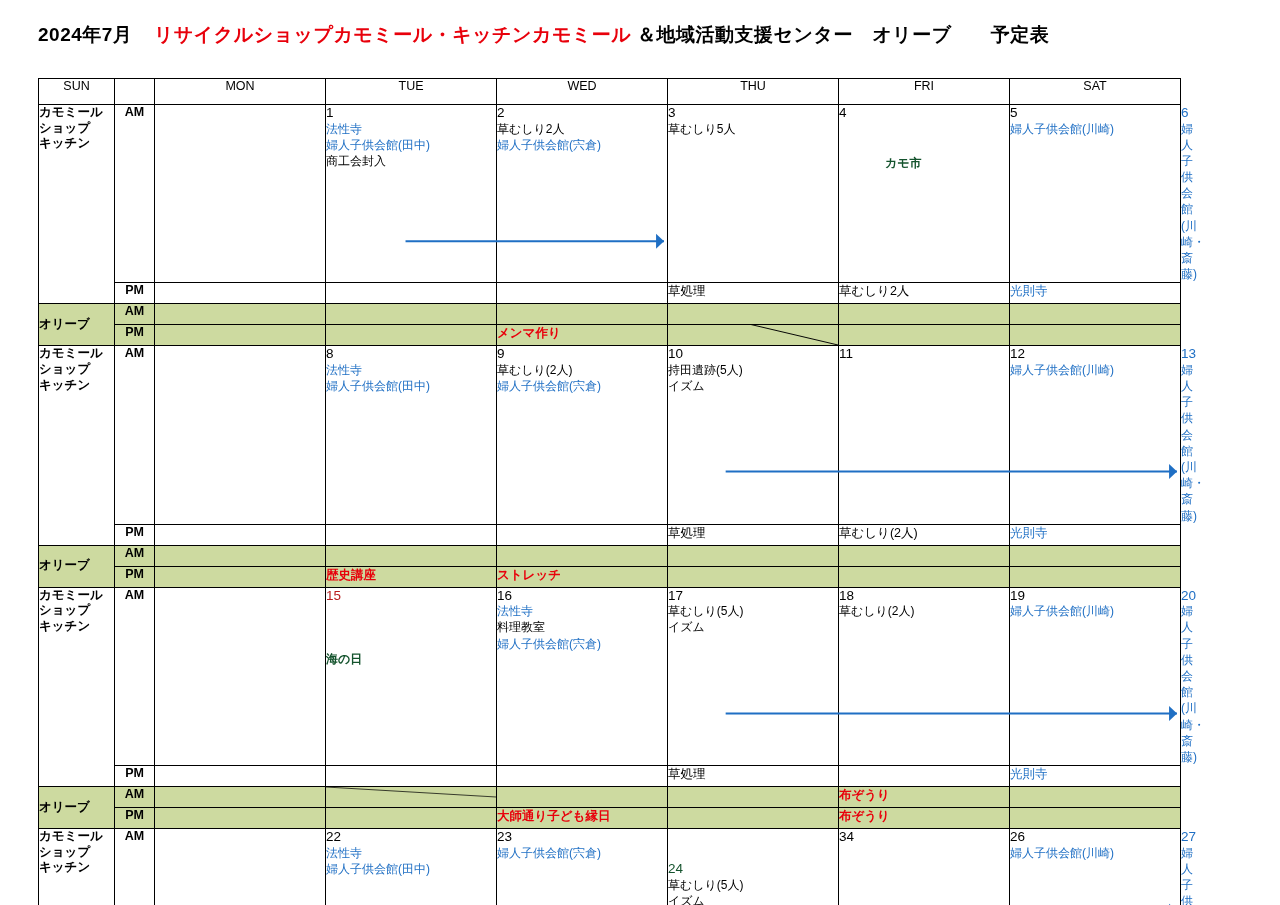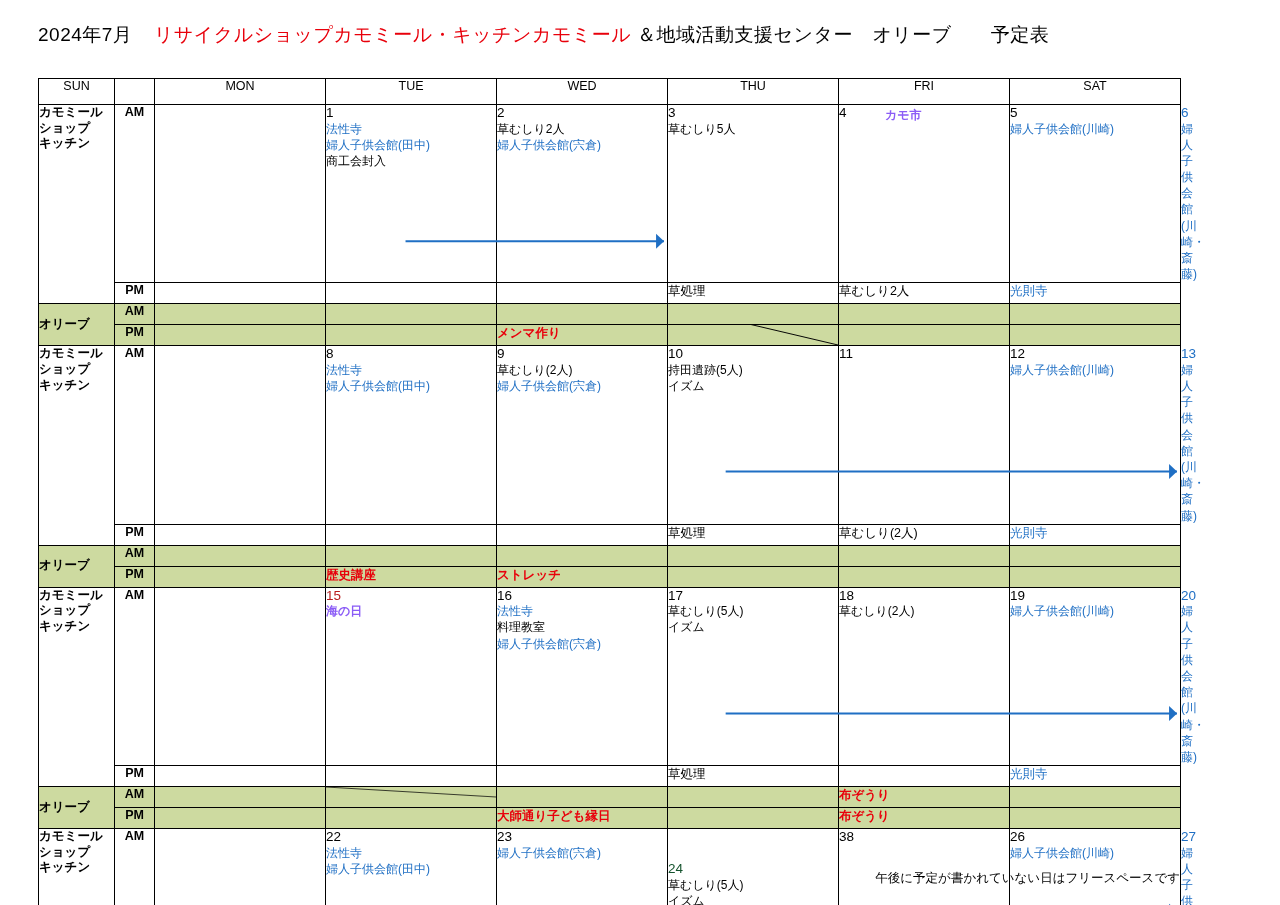--- a/index.html
+++ b/index.html
@@ -13,21 +13,21 @@
     position: relative;
     width: 1280px; height: 905px;
     background: #fff;
   }
   
   .title-row {
     position: absolute;
     left: 38px; top: 22px;
     white-space: nowrap;
     font-size: 19px;
-    font-weight: normal;
+    font-weight: bold;
     letter-spacing: 0.5px;
   }
   .t-black { color: #000; }
   .t-red   { color: #e8000b; }
   .t-space { display: inline-block; width: 10px; }
   .contact-row {
     position: absolute;
     right: 100px; top: 58px;
     font-size: 15px;
     color: #000;
@@ -93,21 +93,21 @@
   td.olivecell { background: #cddaa0; height: 21px; margin-top: 37px; }
 
   td.daycell { padding: 3px 4px 2px 5px; }
   .daynum { font-size: 13.5px; color: #000; line-height: 1.15; }
   .daynum.red { color: #b91c1c; }
   .daynum.blue { color: #1f6fc4; }
   .daynum.purple { color: #14532d; margin-top: 32px; }
   .evt { font-size: 12px; line-height: 1.35; }
   .evt.blue { color: #1f6fc4; }
   .evt.black { color: #000; }
-  .evt.red { color: #8b5cf6; font-weight: bold; }
+  .evt.red { color: #14532d; font-weight: bold; margin-top: 48px; }
   .pmcell { padding: 3px 4px 2px 5px; height: 21px; font-size: 12.5px; }
   .pmcell.blue { color: #1f6fc4; }
   .pmcell.olive-text { color: #e8000b; font-weight: bold; }
 
   
   .diag {
     position: absolute; inset: 0;
     pointer-events: none;
   }
   .diag svg { width: 100%; height: 100%; display: block; }
@@ -443,29 +443,28 @@
           <div class="evt black">草むしり(5人)</div>
           <div class="evt black">イズム</div>
           <div class="arrow-wrap">
             <svg viewBox="0 0 171 82" preserveAspectRatio="none">
               <line x1="100" y1="38" x2="512" y2="38" stroke="#1f6fc4" stroke-width="1"></line>
               <polygon points="512,38 504,34.5 504,41.5" fill="#1f6fc4"></polygon>
             </svg>
           </div>
         </td>
         <td class="daycell">
-          <div class="daynum">38</div>
+          <div class="daynum">34</div>
         </td>
         <td class="daycell">
           <div class="daynum">26</div>
           <div class="evt blue">婦人子供会館(川崎)</div>
         </td>
         <td class="daycell">
           <div class="daynum blue">27</div>
           <div class="evt blue">婦人子供会館(川崎・斎藤)</div>
         </td>
       </tr>
 
     </tbody>
   </table>
 
-  <div class="footnote">午後に予定が書かれていない日はフリースペースです</div>
 </div>
 
 </body></html>

